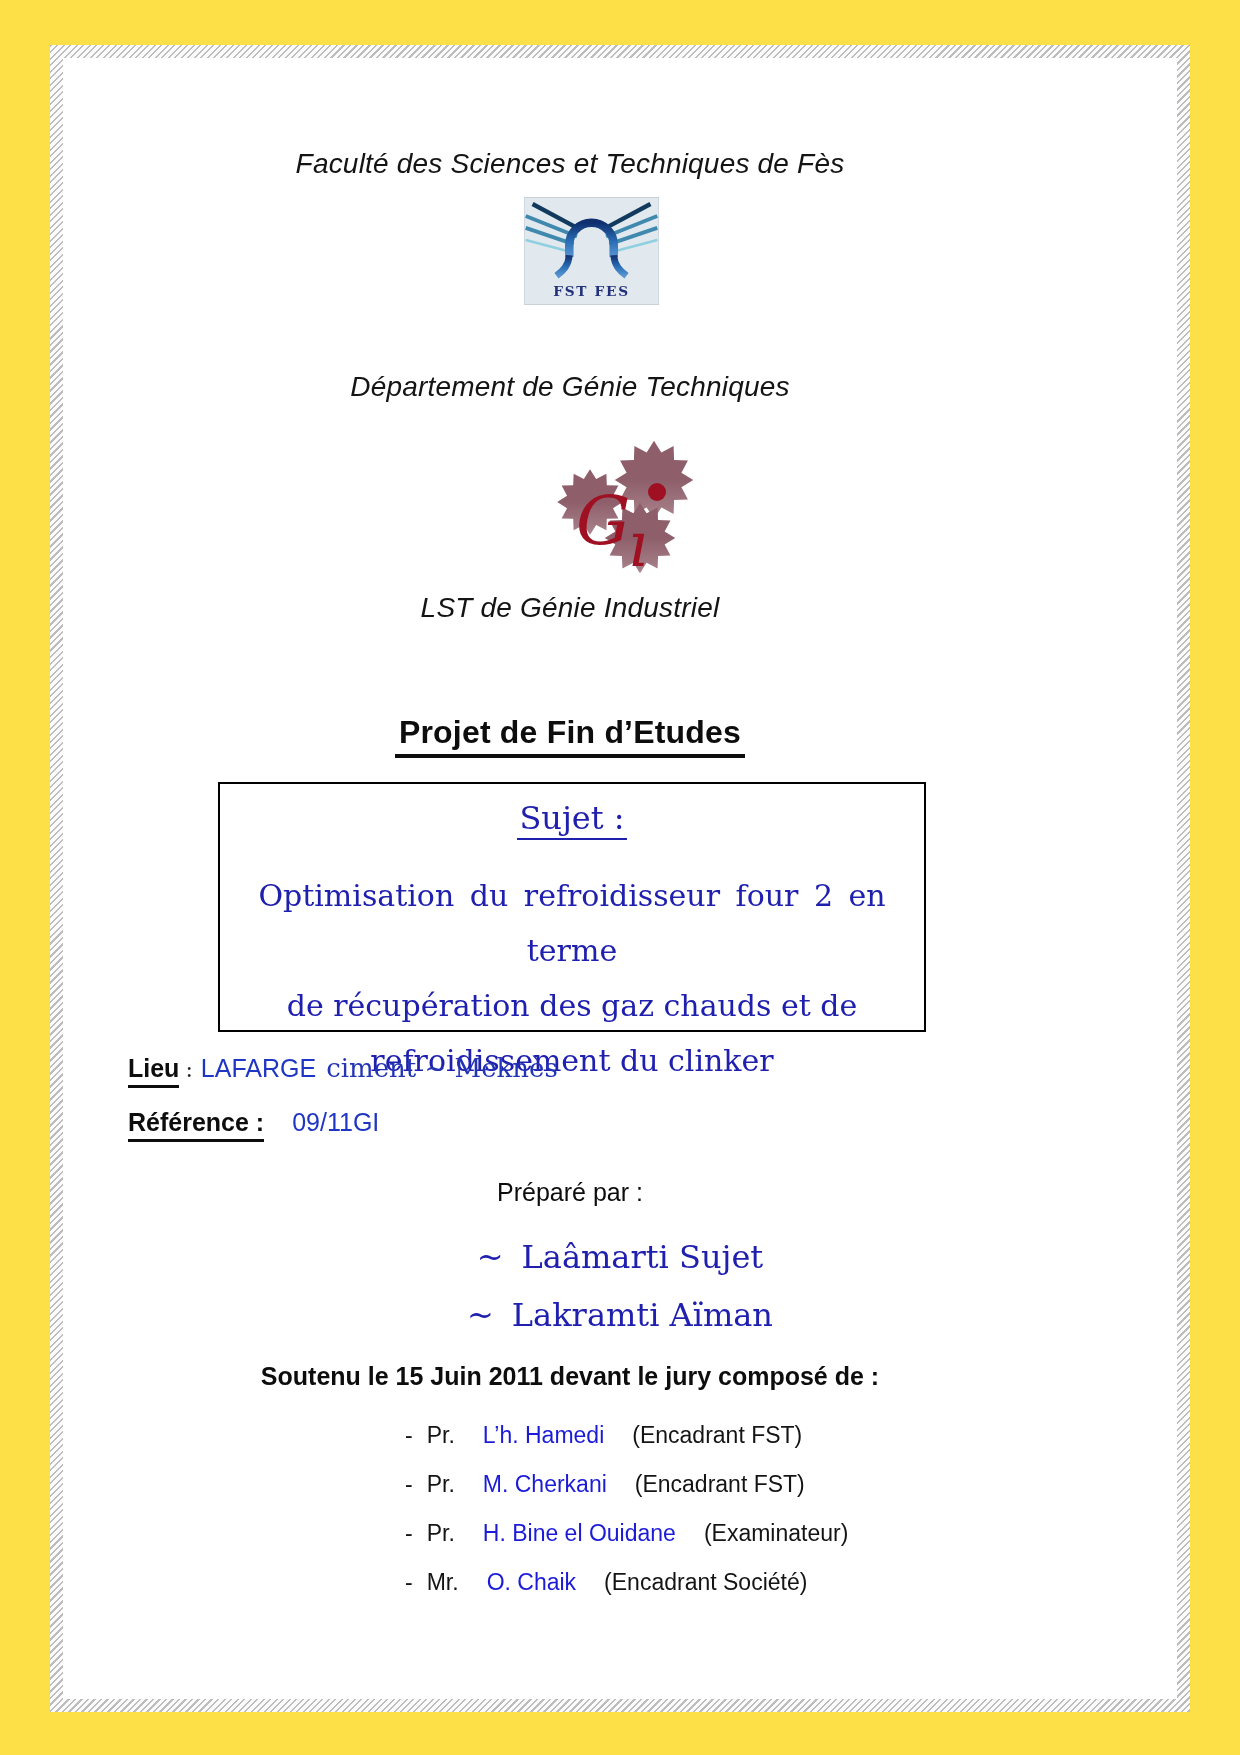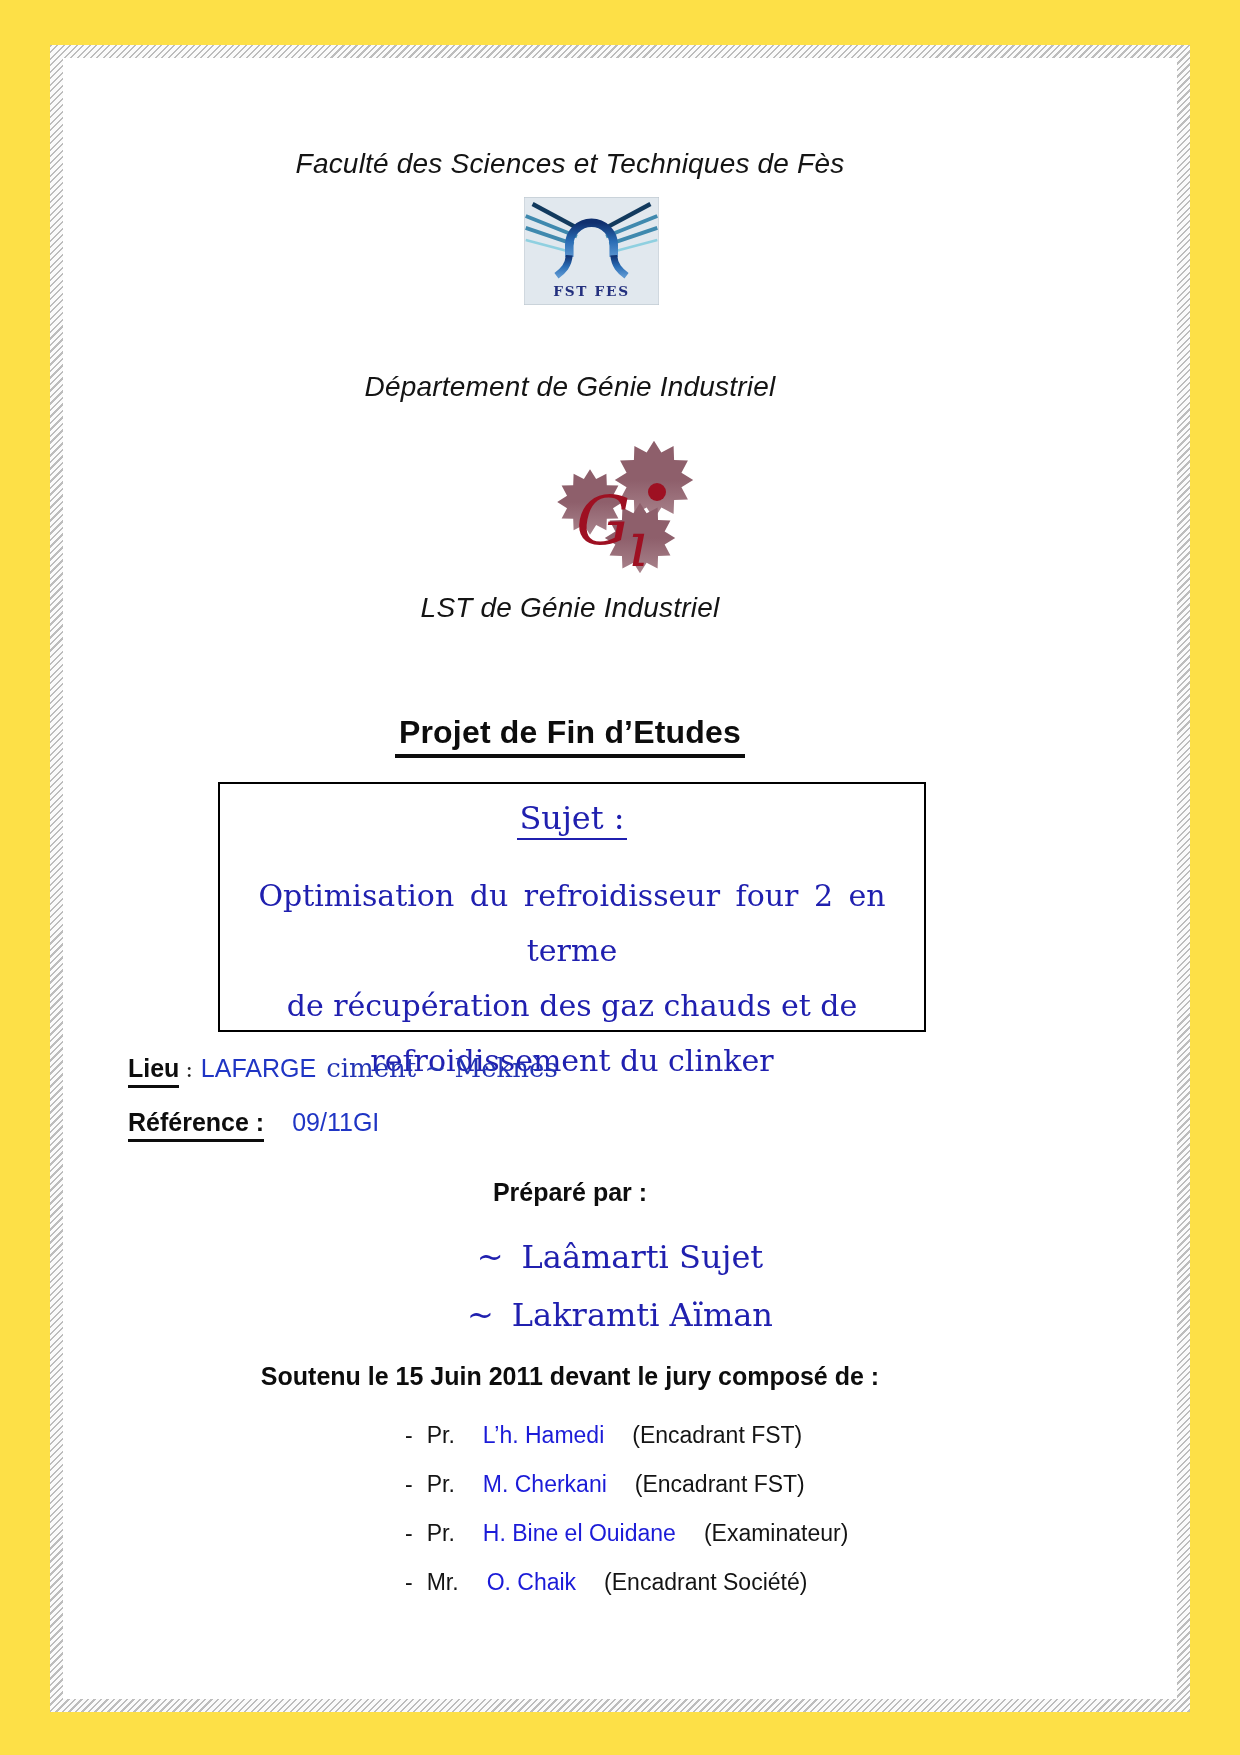--- a/index.html
+++ b/index.html
@@ -37,21 +37,21 @@
   .detail-line{position:absolute;left:128px;white-space:nowrap;}
   .lieu-line{top:1053px;}
   .ref-line{top:1108px;}
   .label-underline{display:inline-block;font-weight:bold;font-size:25px;color:#0d0d0d;
                    border-bottom:3px solid #0d0d0d;padding-bottom:2px;}
   .detail-colon{font-family:"DejaVu Serif",serif;font-size:22px;color:#222;margin:0 8px 0 6px;}
   .blue-sans{color:#1f35c4;font-size:25px;}
   .blue-serif{font-family:"DejaVu Serif",serif;color:#2334b4;font-size:26px;margin-left:10px;}
   .ref-value{margin-left:28px;}
 
-  .prepared-heading{top:1178px;font-weight:bold;font-size:25px;color:#0d0d0d;}
+  .prepared-heading{top:1178px;font-weight:normal;font-size:25px;color:#0d0d0d;}
   .author{font-family:"DejaVu Serif",serif;color:#2020af;font-size:32px;}
   .author-1{top:1238px;}
   .author-2{top:1296px;}
   .author-prefix{margin-right:18px;}
 
   .defense-heading{top:1362px;font-weight:bold;font-size:25px;color:#0d0d0d;}
 
   .jury{position:absolute;left:405px;top:1422px;}
   .jury-row{font-size:23px;color:#141414;margin-bottom:22px;line-height:27px;white-space:nowrap;}
   .jury-dash{margin-right:14px;}
@@ -97,21 +97,21 @@
       <g fill="none" stroke="url(#archGrad)">
         <path d="M53,70 L53,56 A26,26 0 0 1 105,56 L105,70" stroke-width="10"></path>
         <path d="M79,56 L79,92" stroke-width="9"></path>
         <path d="M53,68 C52,80 46,86 38,92" stroke-width="8"></path>
         <path d="M105,68 C106,80 112,86 120,92" stroke-width="8"></path>
       </g>
       <text x="79" y="116" text-anchor="middle" font-family="DejaVu Serif, serif" font-weight="bold" font-size="16" letter-spacing="2" fill="#23307e">FST FES</text>
     </svg>
   </div>
 
-  <div class="centered it-title dept-title">Département de Génie Industriel</div>
+  <div class="centered it-title dept-title">Département de Génie Techniques</div>
 
   <div class="gi-logo">
     <svg width="150" height="140" viewBox="0 0 150 140">
       <defs>
         <path id="star12" d="M40,0 28,7.5 34.6,20 20.5,20.5 20,34.6 7.5,28 0,40 -7.5,28 -20,34.6 -20.5,20.5 -34.6,20 -28,7.5 -40,0 -28,-7.5 -34.6,-20 -20.5,-20.5 -20,-34.6 -7.5,-28 0,-40 7.5,-28 20,-34.6 20.5,-20.5 34.6,-20 28,-7.5 Z"></path>
         <linearGradient id="gearGrad" x1="0" y1="0" x2="0" y2="140" gradientUnits="userSpaceOnUse">
           <stop offset="0" stop-color="#8e5f6b"></stop>
           <stop offset="0.55" stop-color="#c3a6ac"></stop>
           <stop offset="1" stop-color="#ece2e2"></stop>
         </linearGradient>

